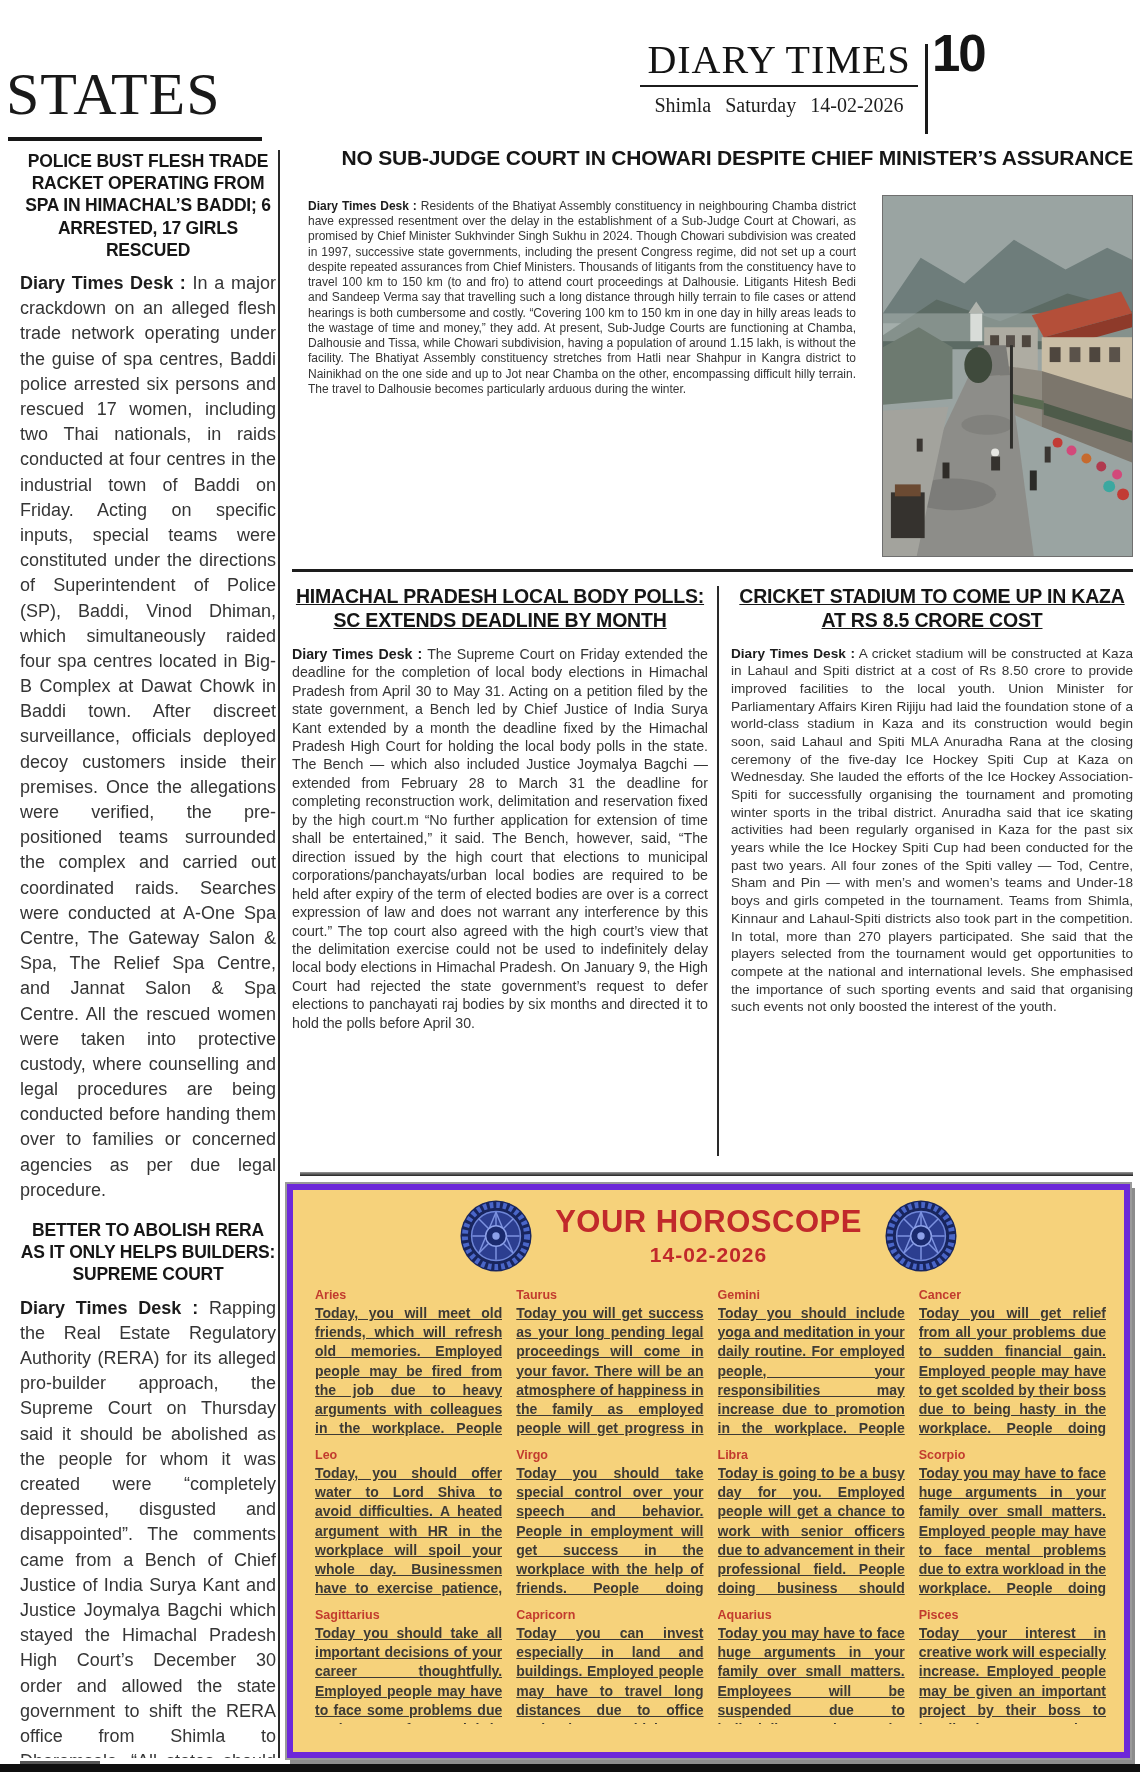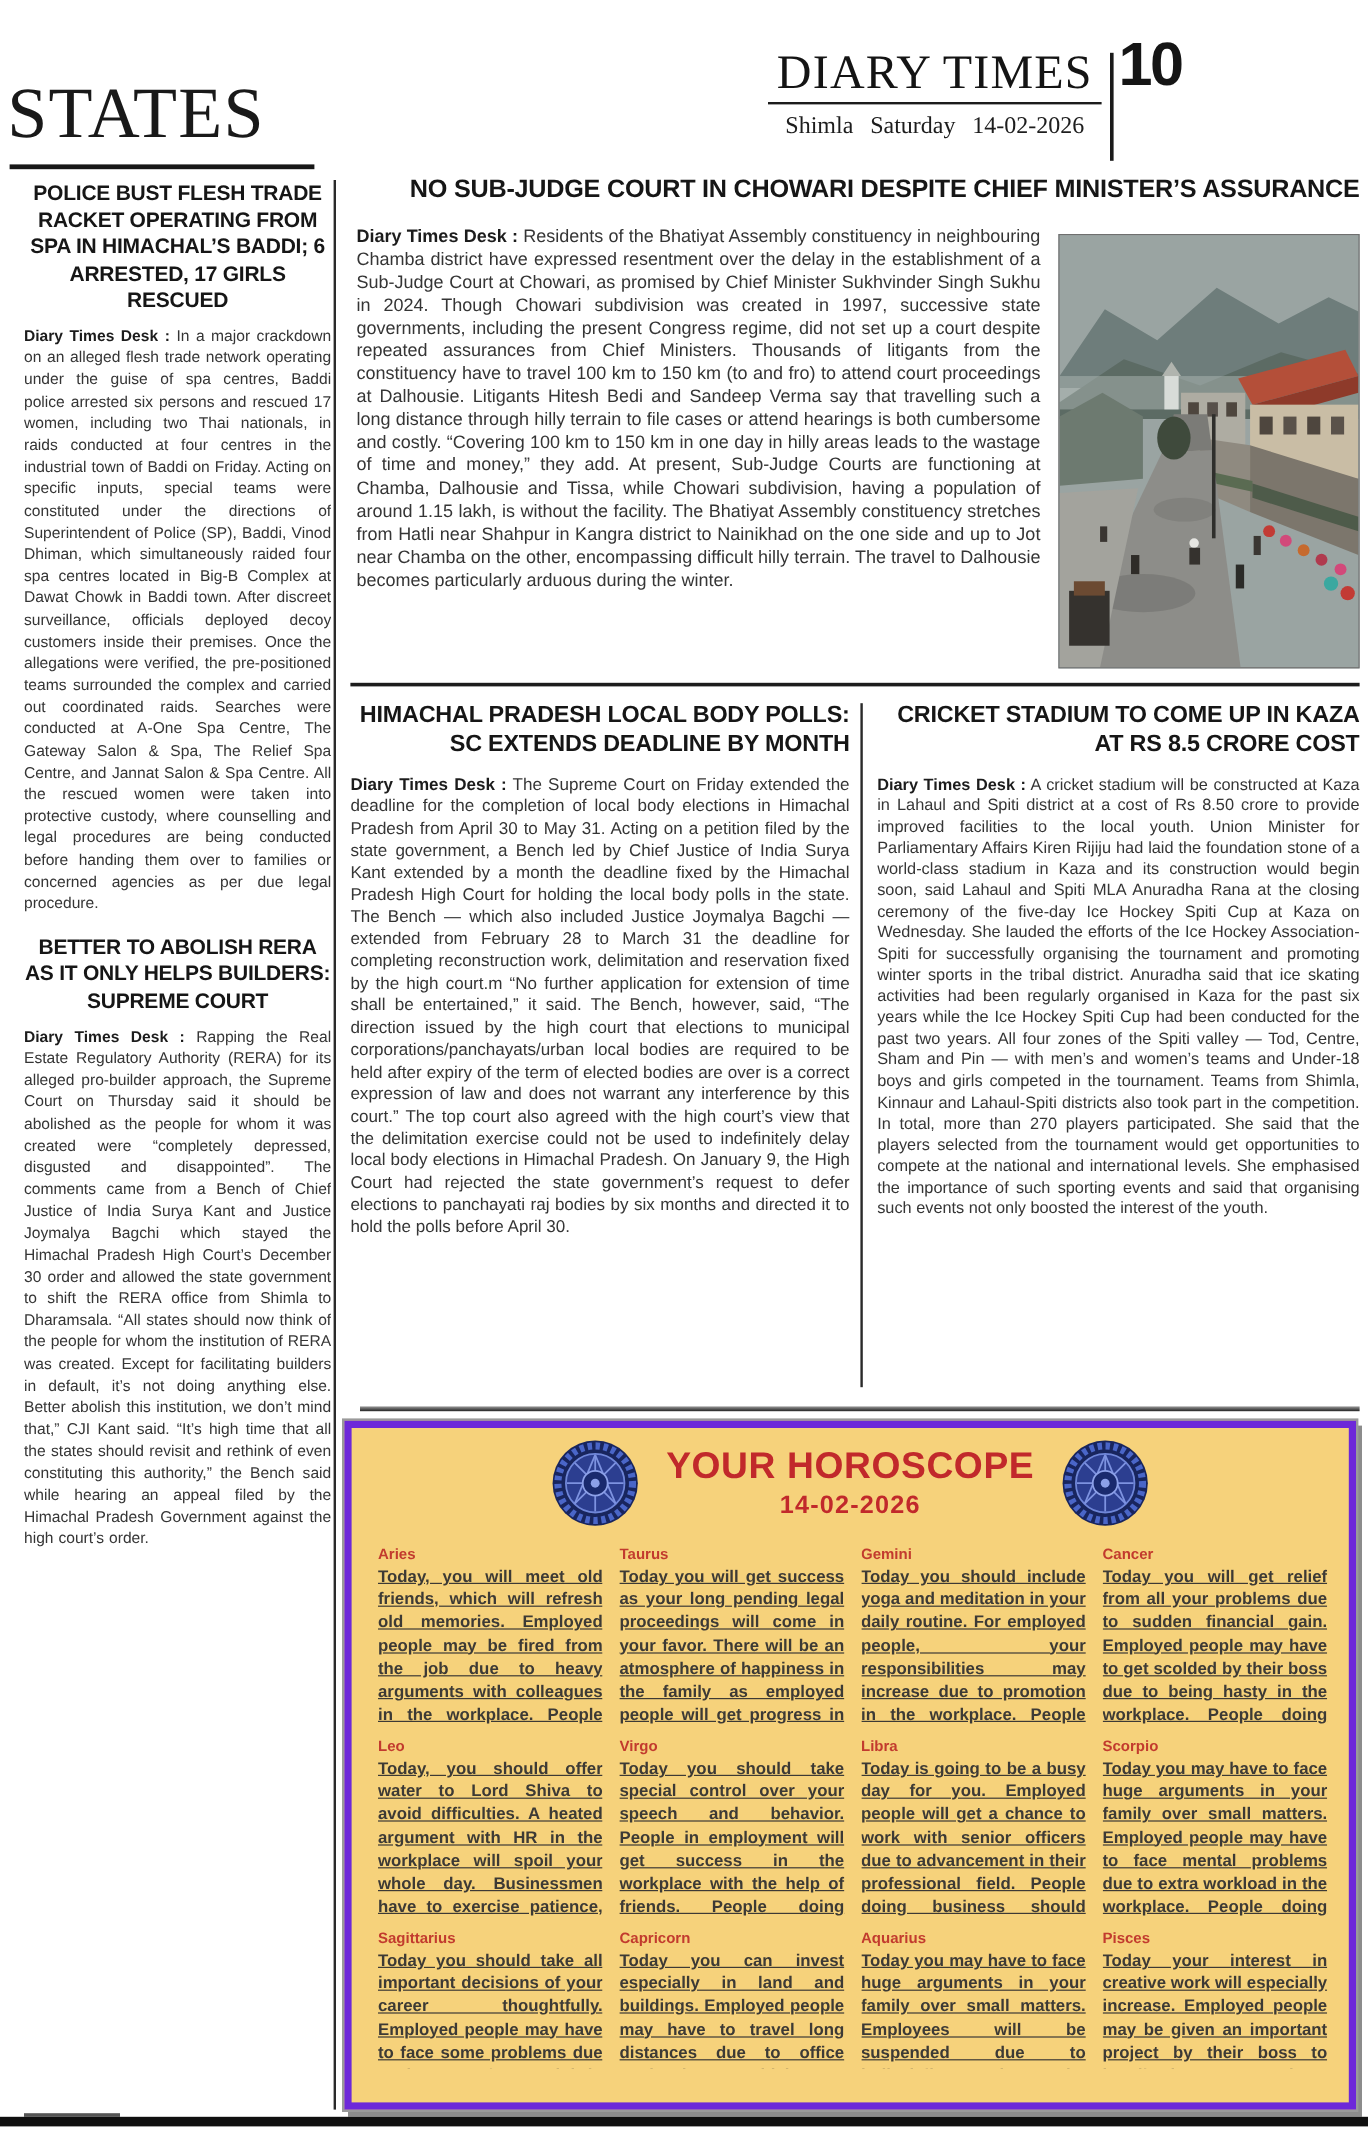--- a/index.html
+++ b/index.html
@@ -31,32 +31,32 @@
 
   
   h1,h2{font-family:"Liberation Sans",sans-serif;margin:0;color:#161616;letter-spacing:-0.2px;}
   .headline-main{position:absolute;left:292px;top:146px;width:841px;text-align:right;
                  font-size:21px;font-weight:700;line-height:1.15;}
   .body-text{text-align:justify;color:#353535;}
   .body-text .lead{color:#1c1c1c;font-weight:700;}
 
   .left-col{position:absolute;left:20px;top:146px;width:256px;height:1612px;overflow:hidden;}
   .left-col h2{font-size:17.5px;line-height:1.27;text-align:center;margin:4px 0 10px;}
-  .left-col p{font-size:13px;line-height:1.4;margin:0 0 16px;word-spacing:0.5px;}
+  .left-col p{font-size:18px;line-height:1.4;margin:0 0 16px;word-spacing:0.5px;}
 
   .top-article-body{position:absolute;left:292px;top:183px;width:580px;height:378px;overflow:hidden;}
-  .top-article-body p{font-size:15px;line-height:1.27;margin:5px;}
+  .top-article-body p{font-size:12px;line-height:1.27;margin:16px;}
 
   .photo{position:absolute;left:882px;top:195px;width:251px;height:362px;margin:0;
          border:1px solid #6f6f6f;box-sizing:border-box;background:#9aa4a2;}
   .photo svg{display:block;width:100%;height:100%;}
 
   .mid-left{position:absolute;left:292px;top:582px;width:416px;height:576px;overflow:hidden;}
   .mid-right{position:absolute;left:731px;top:582px;width:402px;height:576px;overflow:hidden;}
-  .mid-left h2,.mid-right h2{font-size:19.5px;line-height:1.25;text-align:right;margin:2px 0 12px;}
+  .mid-left h2,.mid-right h2{font-size:19.5px;line-height:1.25;text-align:center;margin:2px 0 12px;text-decoration:underline;}
   .mid-left p{font-size:14.2px;line-height:1.3;margin:0;}
   .mid-right p{font-size:13.6px;line-height:1.3;margin:0;}
 
   
   .horoscope{position:absolute;left:287px;top:1184px;width:843px;height:574px;box-sizing:border-box;
              background:#f6d27b;border:6px solid #6d28d9;box-shadow:0 0 0 2px #9a9a9a,4px 5px 0 1px #8c8c8c;}
   .h-head{display:flex;justify-content:center;align-items:center;gap:22px;padding-top:9px;}
   .h-wheel{width:74px;height:74px;flex:0 0 auto;}
   .h-titleblock{text-align:center;}
   .h-title{font-size:31px;font-weight:700;color:#c1292b;letter-spacing:0.5px;line-height:1.1;}

